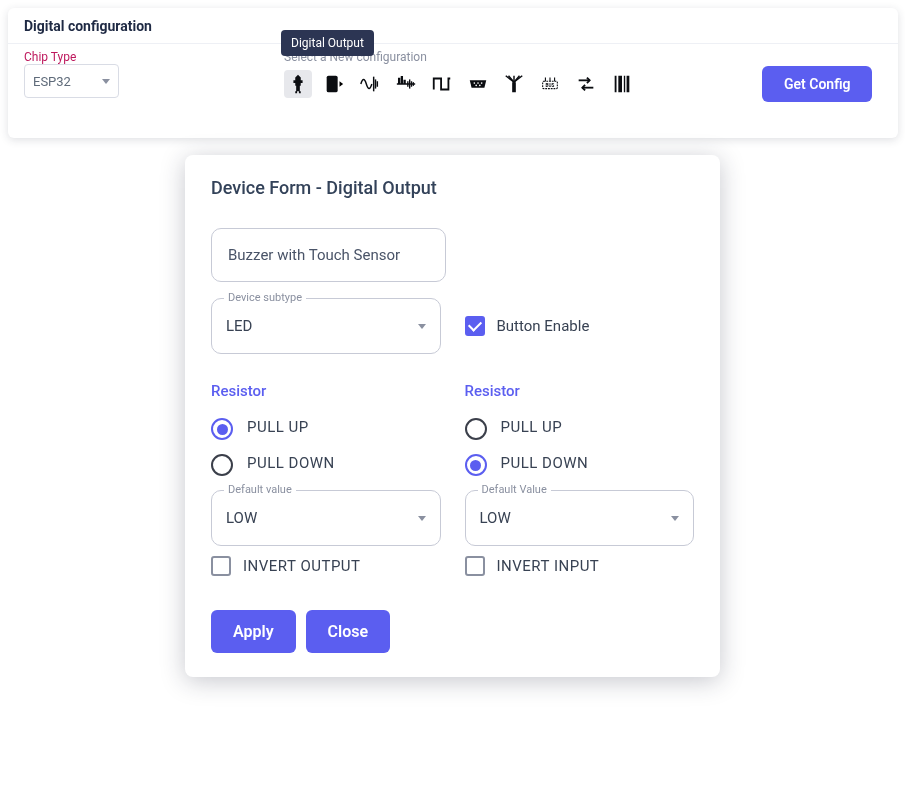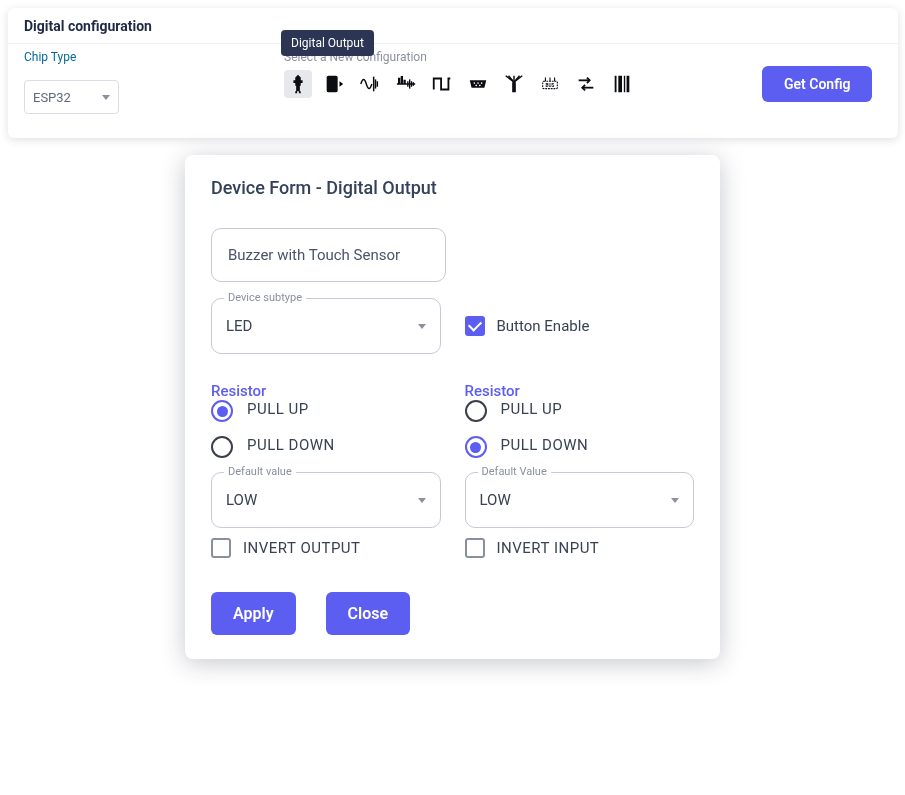--- a/index.html
+++ b/index.html
@@ -23,21 +23,21 @@
     color: #1f2a44;
   }
   .top-body {
     display: flex;
     padding: 6px 16px 0 16px;
     align-items: flex-start;
     gap: 20px;
     position: relative;
   }
   .chip-col { width: 240px; }
-  .chip-label { font-size: 12px; color: #0369a1; margin-bottom: 16px; }
+  .chip-label { font-size: 12px; color: #be185d; margin-bottom: 0; }
   .chip-select {
     width: 95px; height: 34px;
     border: 1px solid #d9dce5;
     border-radius: 4px;
     background: #fff;
     display: flex; align-items: center; justify-content: space-between;
     padding: 0 8px;
     font-size: 13px; color: #5f6b7a;
     cursor: pointer;
   }
@@ -140,37 +140,37 @@
   .cbox.checked { background: #5b5ef0; border-color: #5b5ef0; }
   .cbox.checked::after {
     content: "";
     width: 6px; height: 10px;
     border: solid #fff;
     border-width: 0 2px 2px 0;
     transform: rotate(45deg) translate(-1px,-1px);
   }
   .cbox-label { font-size: 15px; color: #384253; }
 
-  .group-label { font-size: 15px; color: #5b5ef0; margin: 14px 0 0 0; font-weight: 500; }
+  .group-label { font-size: 15px; color: #5b5ef0; margin: 14px 0 18px 0; font-weight: 500; }
   .radio-row { display: flex; align-items: flex-start; gap: 14px; margin-bottom: 14px; cursor: pointer; }
   .radio {
     width: 22px; height: 22px;
     border: 2.5px solid #3b3f4a;
     border-radius: 50%;
     display: flex; align-items: center; justify-content: center;
     flex-shrink: 0;
   }
   .radio.sel { border-color: #5b5ef0; }
   .radio.sel::after { content: ""; width: 11px; height: 11px; background: #5b5ef0; border-radius: 50%; }
   .radio-label { font-size: 15px; color: #384253; letter-spacing: 0.5px; }
 
   .invert-row { display: flex; align-items: center; gap: 12px; margin-top: 10px; margin-bottom: 10px; }
   .invert-label { font-size: 15px; color: #384253; letter-spacing: 0.5px; }
 
-  .modal-actions { display: flex; gap: 30px; margin-top: 24px; }
+  .modal-actions { display: flex; gap: 10px; margin-top: 24px; }
   .btn-apply, .btn-close {
     background: #5b5ef0;
     color: #fff;
     border: none;
     border-radius: 6px;
     padding: 12px 22px;
     font-size: 16px;
     font-weight: 600;
     cursor: pointer;
   }

